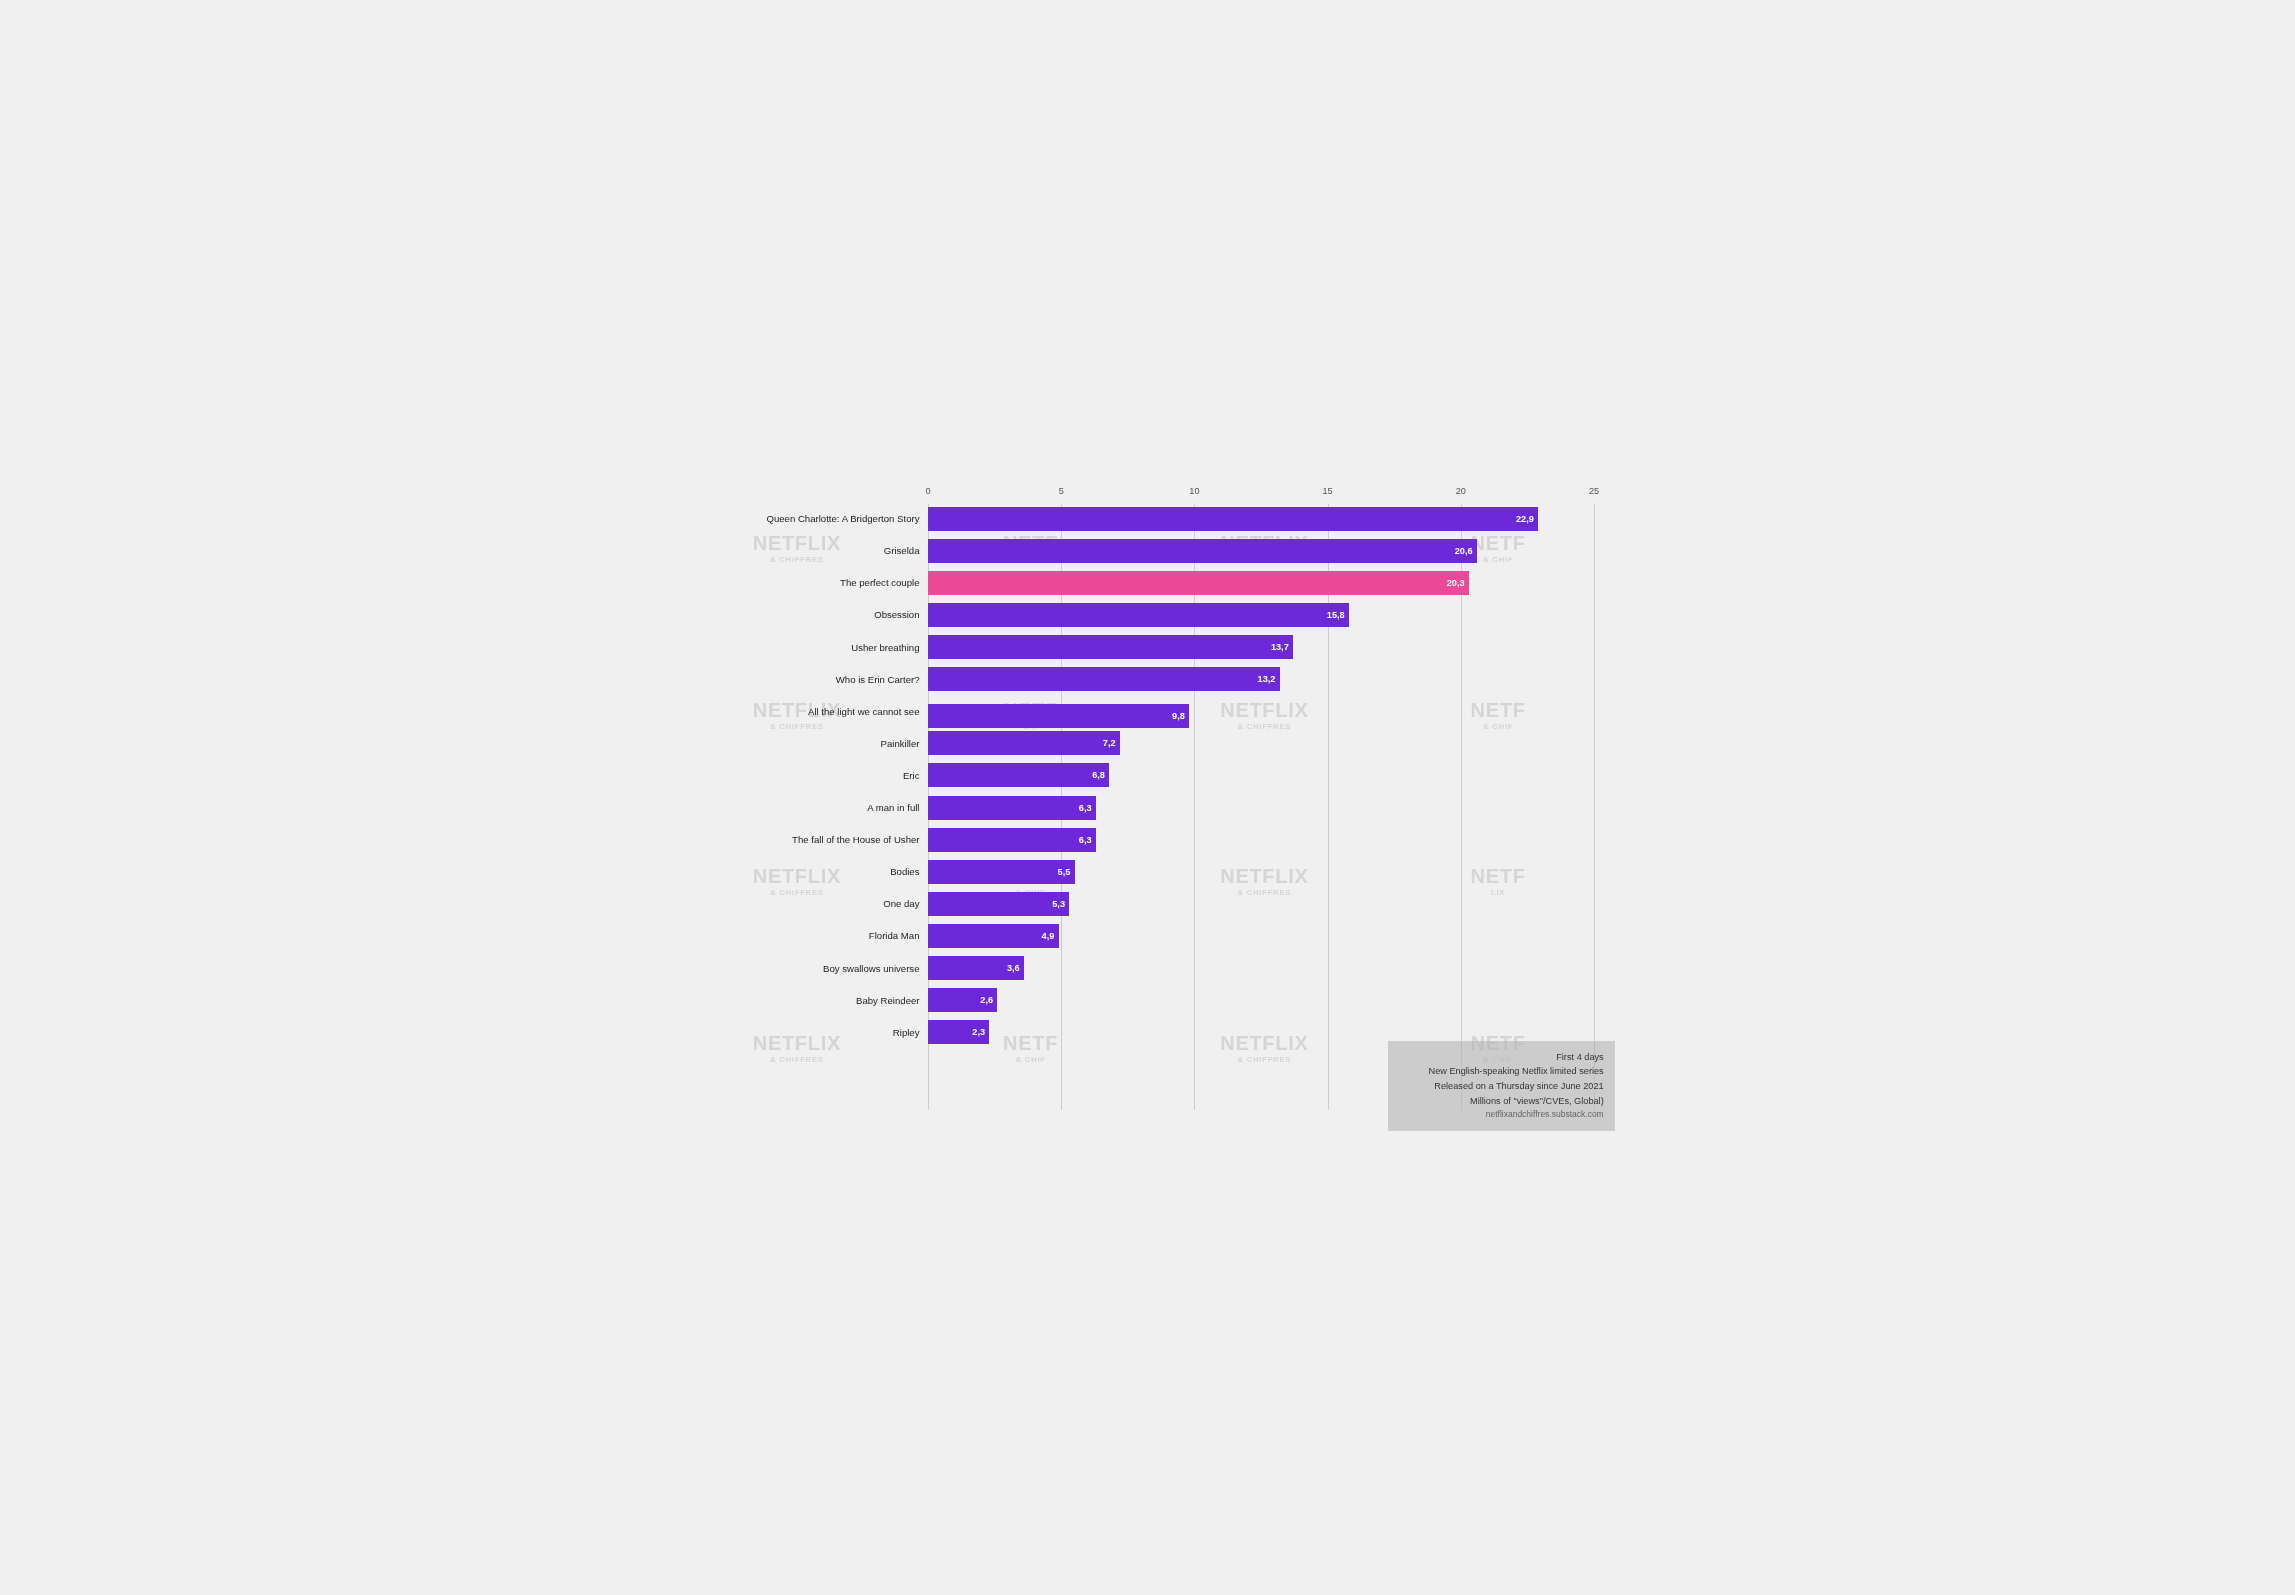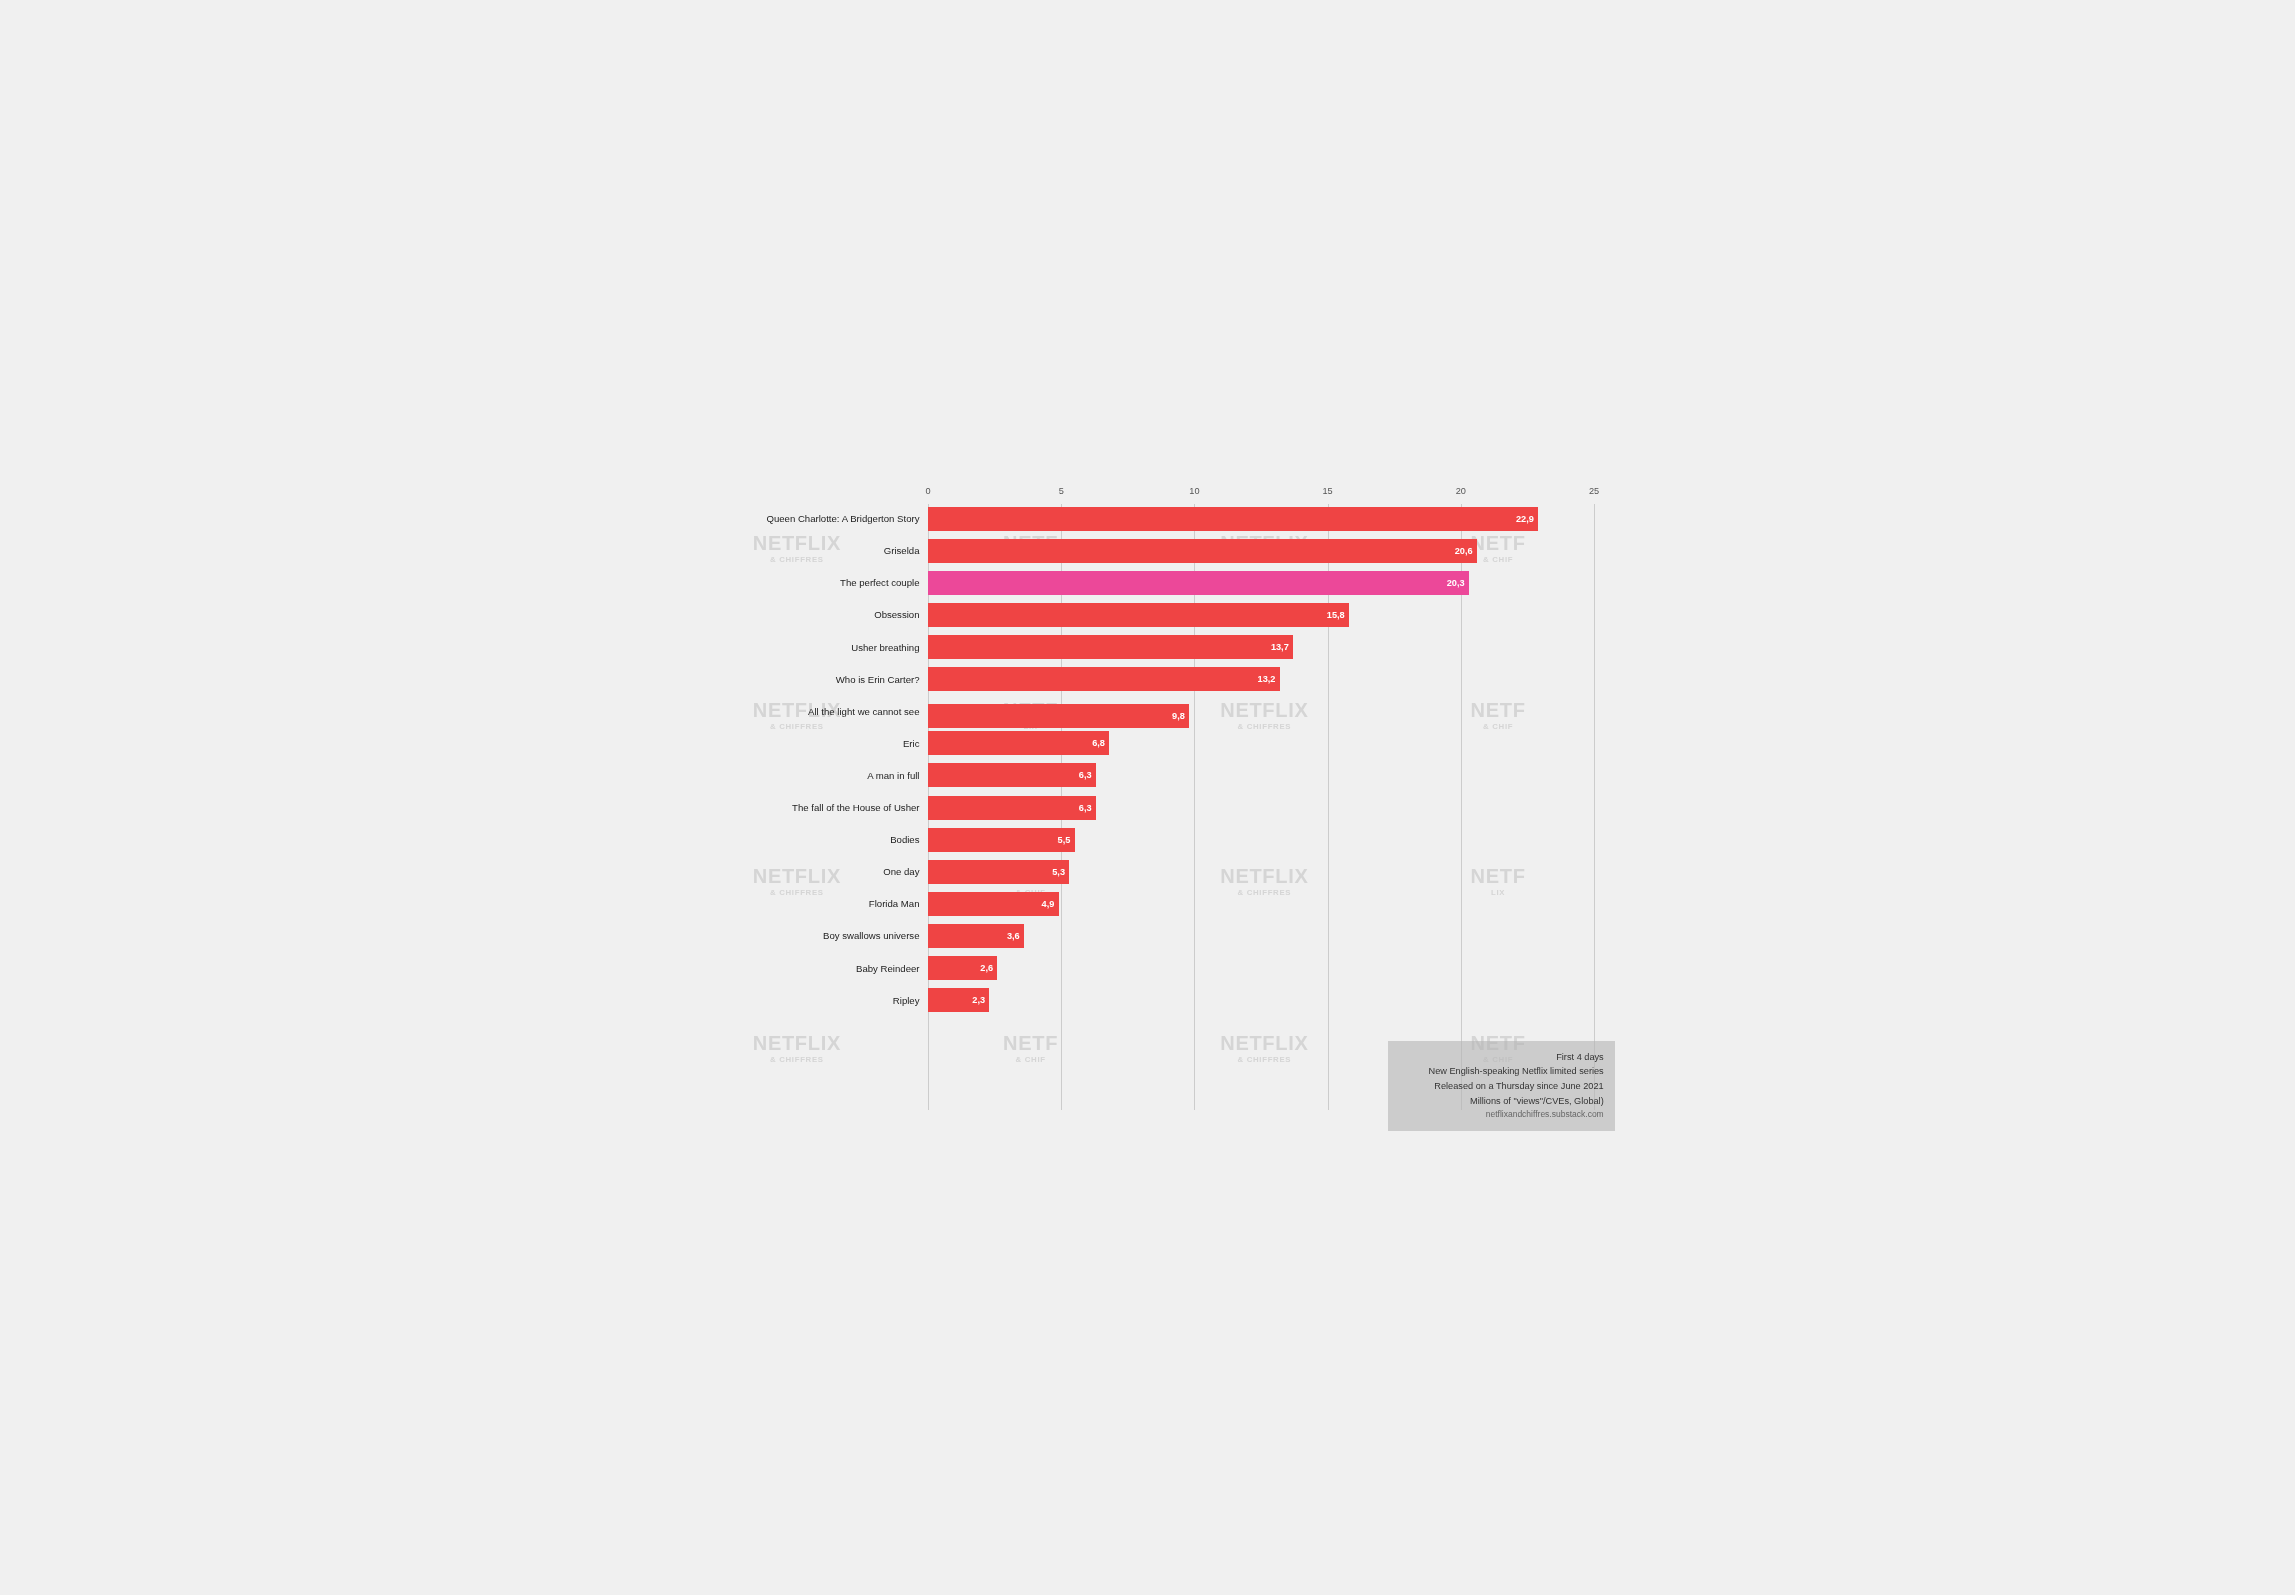--- a/index.html
+++ b/index.html
@@ -135,21 +135,21 @@
     .bar {
       height: 24px;
       display: flex;
       align-items: center;
       justify-content: flex-end;
       padding-right: 4.2px;
       position: relative;
     }
 
     .bar-gray {
-      background: #ef4444;
+      background: #6d28d9;
     }
 
     .bar-red {
       background: #ec4899;
     }
 
     .bar-value {
       font-size: 9.2px;
       color: #fff;
       font-weight: bold;
@@ -322,20 +322,28 @@
           </div>
           <div class="chart-row">
             <div class="row-label">All the light we cannot see</div>
             <div class="bar-wrapper">
               <div class="bar bar-gray" style="width: 39.2%; margin-top: 9px;">
                 <span class="bar-value">9,8</span>
               </div>
             </div>
           </div>
           <div class="chart-row">
+            <div class="row-label">Painkiller</div>
+            <div class="bar-wrapper">
+              <div class="bar bar-gray" style="width: 28.8%;">
+                <span class="bar-value">7,2</span>
+              </div>
+            </div>
+          </div>
+          <div class="chart-row">
             <div class="row-label">Eric</div>
             <div class="bar-wrapper">
               <div class="bar bar-gray" style="width: 27.2%;">
                 <span class="bar-value">6,8</span>
               </div>
             </div>
           </div>
           <div class="chart-row">
             <div class="row-label">A man in full</div>
             <div class="bar-wrapper">

